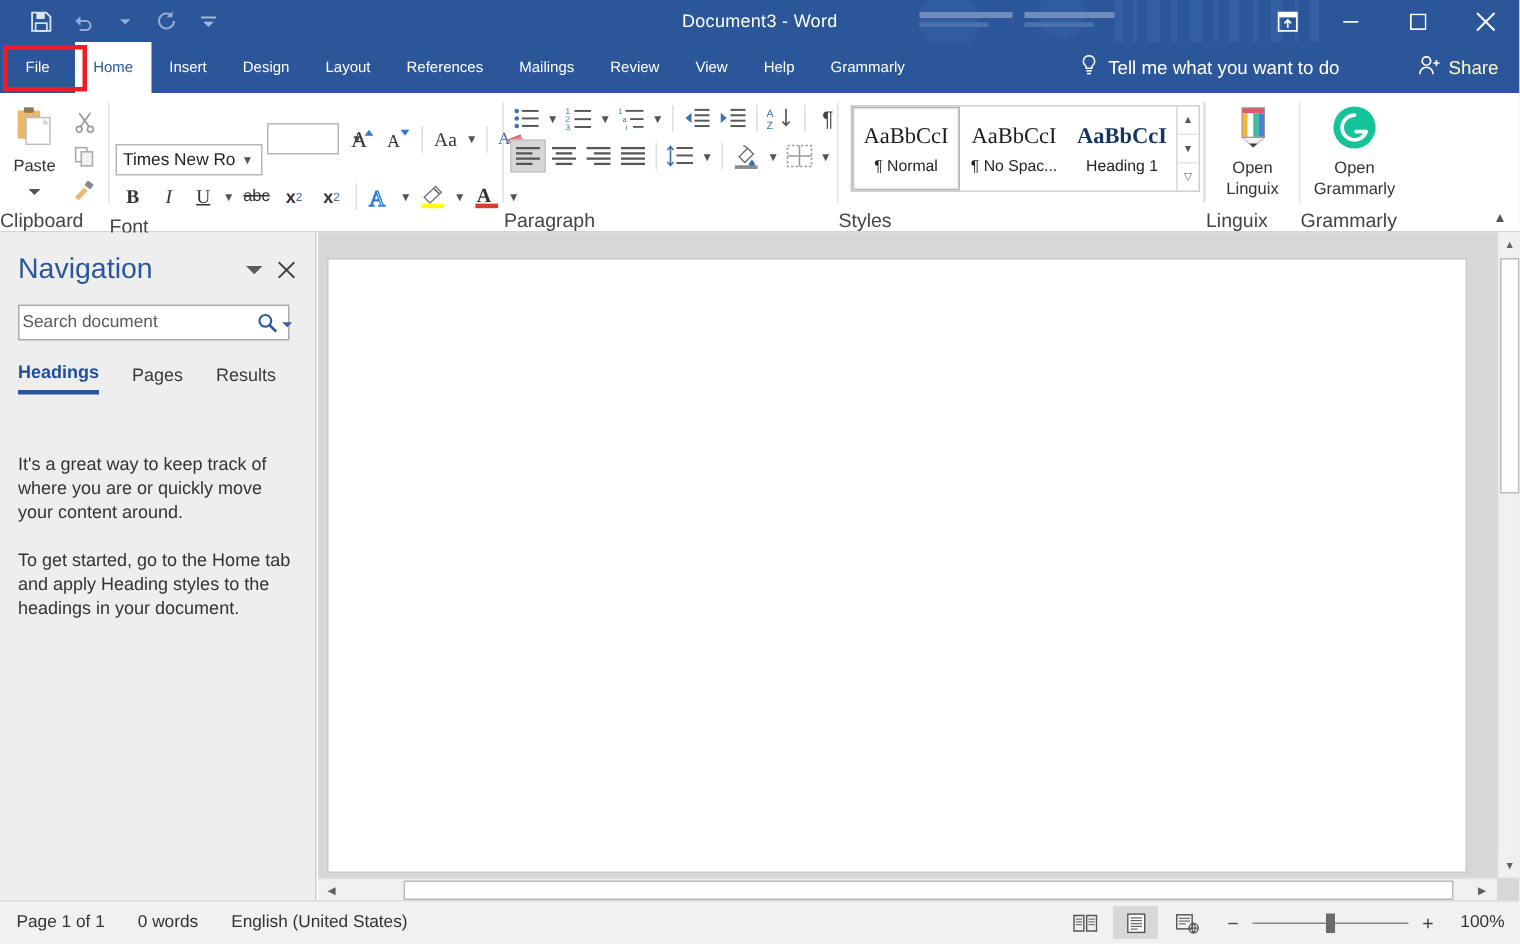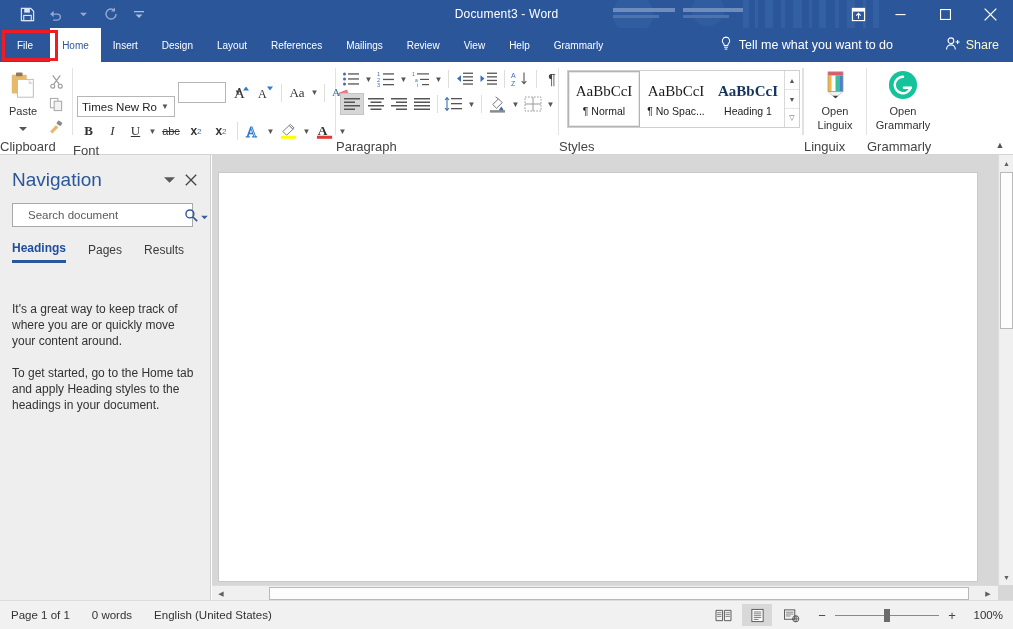--- a/index.html
+++ b/index.html
@@ -136,21 +136,21 @@
   
   .navpane {
     position: absolute; top: 155px; left: 0; width: 211px; height: 445px;
     background: #eeeeee; border-right: 1px solid #d0d0d0;
   }
   .nav-head { display: flex; align-items: center; padding: 14px 8px 4px 12px; }
   .nav-title { flex: 1; font-size: 19px; color: #2b579a; }
   .nav-ibtn { width: 22px; height: 22px; display: flex; align-items: center; justify-content: center; color: #555; }
   .nav-search {
     margin: 8px 17px 0 12px; height: 24px; background: #fff; border: 1px solid #a9a9a9;
-    display: flex; align-items: center; padding: 0 3px 0 13px;
+    display: flex; align-items: center; padding: 0 3px 0 0;
   }
   .nav-search input {
     flex: 1; border: none; outline: none; font-size: 11.5px; color: #444;
     font-family: "Liberation Sans", sans-serif; background: transparent;
   }
   .nav-search input::placeholder { color: #5a5a5a; }
   .nav-tabs { display: flex; align-items: center; margin: 14px 0 0 12px; gap: 22px; }
   .nav-tab { font-size: 12px; color: #3a3a3a; padding-bottom: 5px; }
   .nav-tab.active { color: #1f4e9c; font-weight: bold; border-bottom: 3px solid #2b579a; }
   .nav-body { padding: 26px 14px 0 12px; }

